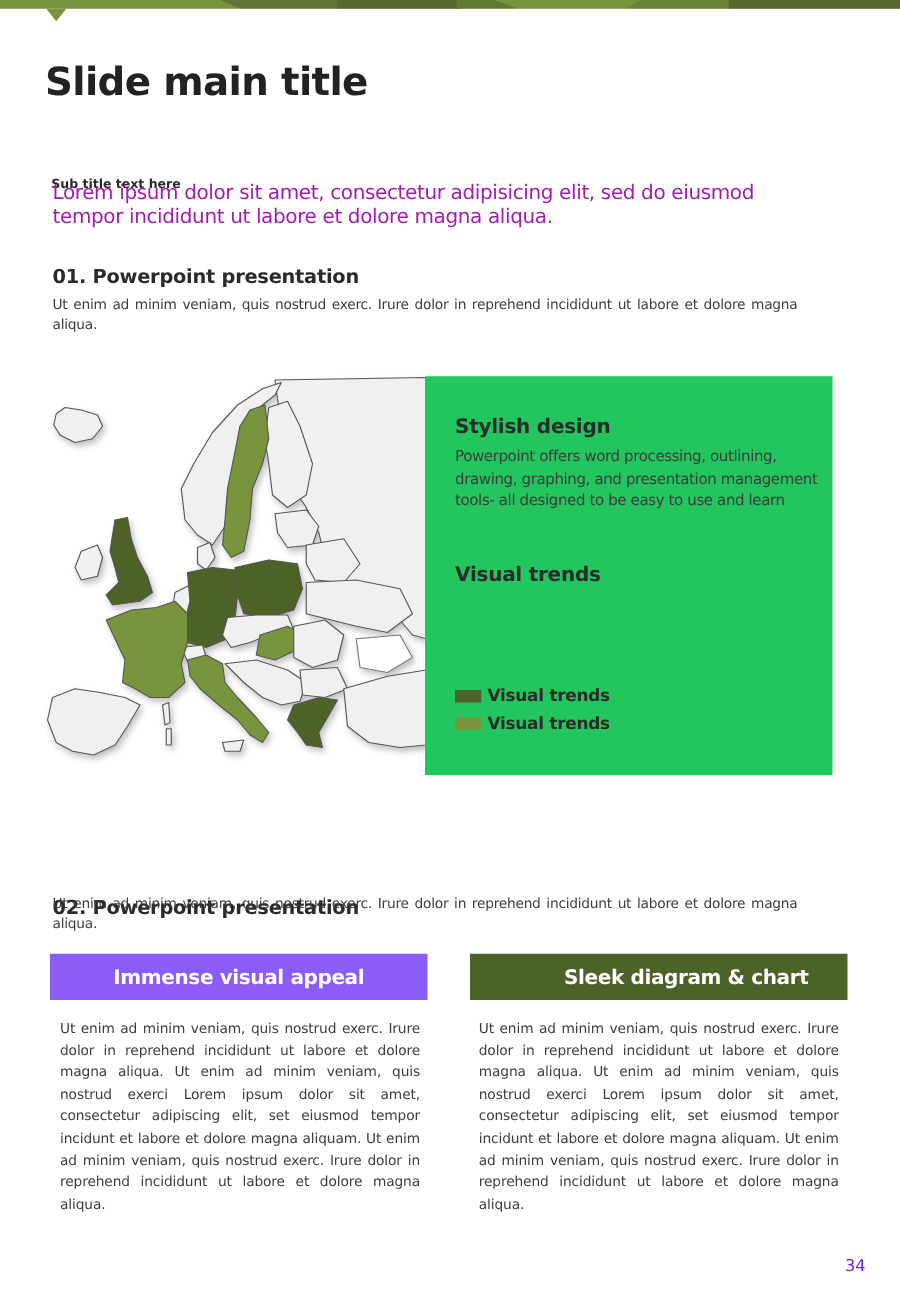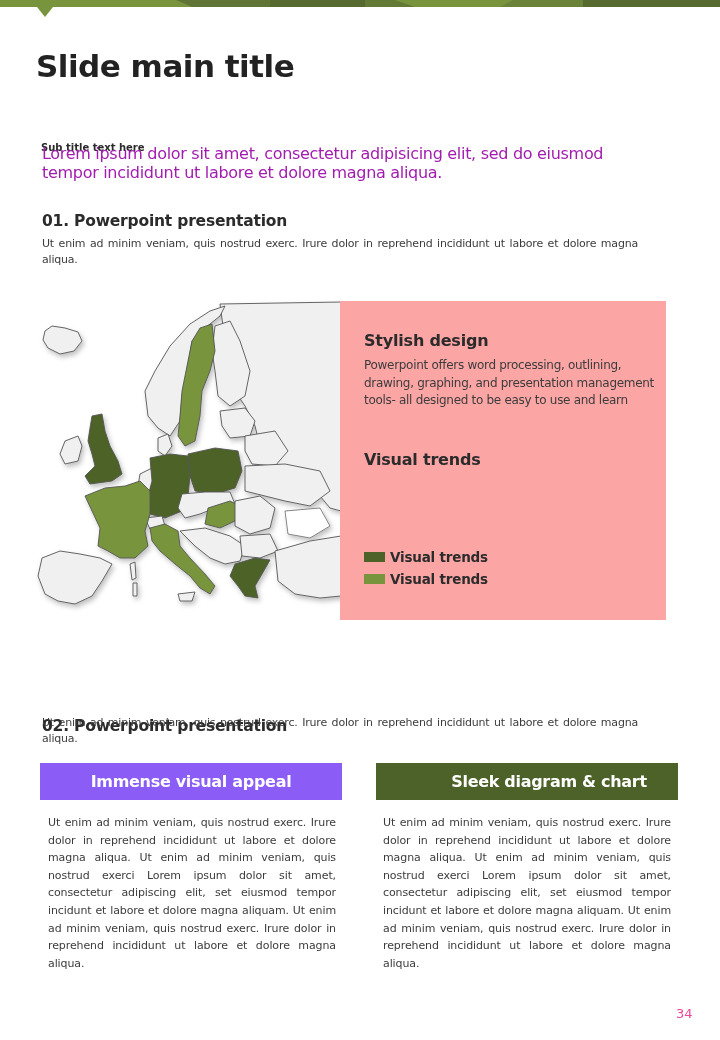--- a/index.html
+++ b/index.html
@@ -14,31 +14,31 @@
     .title { position: absolute; left: 36px; top: 40px; font-size: 31px; font-weight: bold; color: #222222; letter-spacing: -0.5px; line-height: 52px; }
     .subtitle { position: absolute; left: 41px; top: 106px; font-size: 10px; font-weight: bold; color: #2b2b2b; line-height: 20px; margin-top: 32px; }
     .intro { position: absolute; left: 42px; top: 144px; width: 600px; font-size: 16px; color: #a21caf; line-height: 19px; letter-spacing: -0.3px; }
 
     .sec-title { position: absolute; left: 42px; font-size: 15.5px; font-weight: bold; color: #2b2b2b; line-height: 20px; letter-spacing: -0.2px; text-align: right; }
     .sec-desc { position: absolute; left: 42px; width: 596px; font-size: 11px; color: #3c3c3c; line-height: 16px; text-align: justify; letter-spacing: -0.2px; }
 
     .map-wrap { position: absolute; left: 30px; top: 296px; width: 315px; height: 322px; }
     .map-wrap svg { width: 100%; height: 100%; }
 
-    .info-panel { position: absolute; left: 340px; top: 301px; width: 326px; height: 319px; background: #fca5a5; }
+    .info-panel { position: absolute; left: 340px; top: 301px; width: 326px; height: 319px; background: #22c55e; }
     .info-h { position: absolute; left: 24px; font-size: 16px; font-weight: bold; color: #2b2b2b; line-height: 20px; letter-spacing: -0.2px; }
     .info-p { position: absolute; left: 24px; width: 300px; font-size: 12px; color: #3c3c3c; line-height: 17.5px; letter-spacing: -0.3px; }
     .legend-item { position: absolute; left: 24px; display: flex; align-items: center; }
     .legend-swatch { width: 21px; height: 10px; margin-right: 5px; }
     .legend-label { font-size: 13.5px; font-weight: bold; color: #2b2b2b; letter-spacing: -0.2px; }
 
     .col-header { position: absolute; top: 763px; width: 302px; height: 37px; display: flex; align-items: center; justify-content: center; color: #ffffff; font-size: 16px; font-weight: bold; letter-spacing: -0.3px; }
     .col-text { position: absolute; top: 814px; width: 288px; font-size: 11px; color: #3c3c3c; line-height: 17.6px; text-align: justify; letter-spacing: -0.1px; }
 
-    .page-num { position: absolute; left: 676px; top: 1006px; font-size: 13px; color: #ec4899; }
+    .page-num { position: absolute; left: 676px; top: 1006px; font-size: 13px; color: #6d28d9; }
   </style>
 </head>
 <body>
 
 <div class="top-bar">
   <div class="seg" style="left:165px;width:110px;background:#5f7435;clip-path:polygon(10% 0,100% 0,100% 100%,25% 100%);"></div>
   <div class="seg" style="left:270px;width:100px;background:#56692f;"></div>
   <div class="seg" style="left:365px;width:50px;background:#637a36;clip-path:polygon(0 0,60% 0,100% 100%,0 100%);"></div>
   <div class="seg" style="left:500px;width:85px;background:#6b8339;clip-path:polygon(15% 0,100% 0,100% 100%,0 100%);"></div>
   <div class="seg" style="left:583px;width:137px;background:#56692f;"></div>

